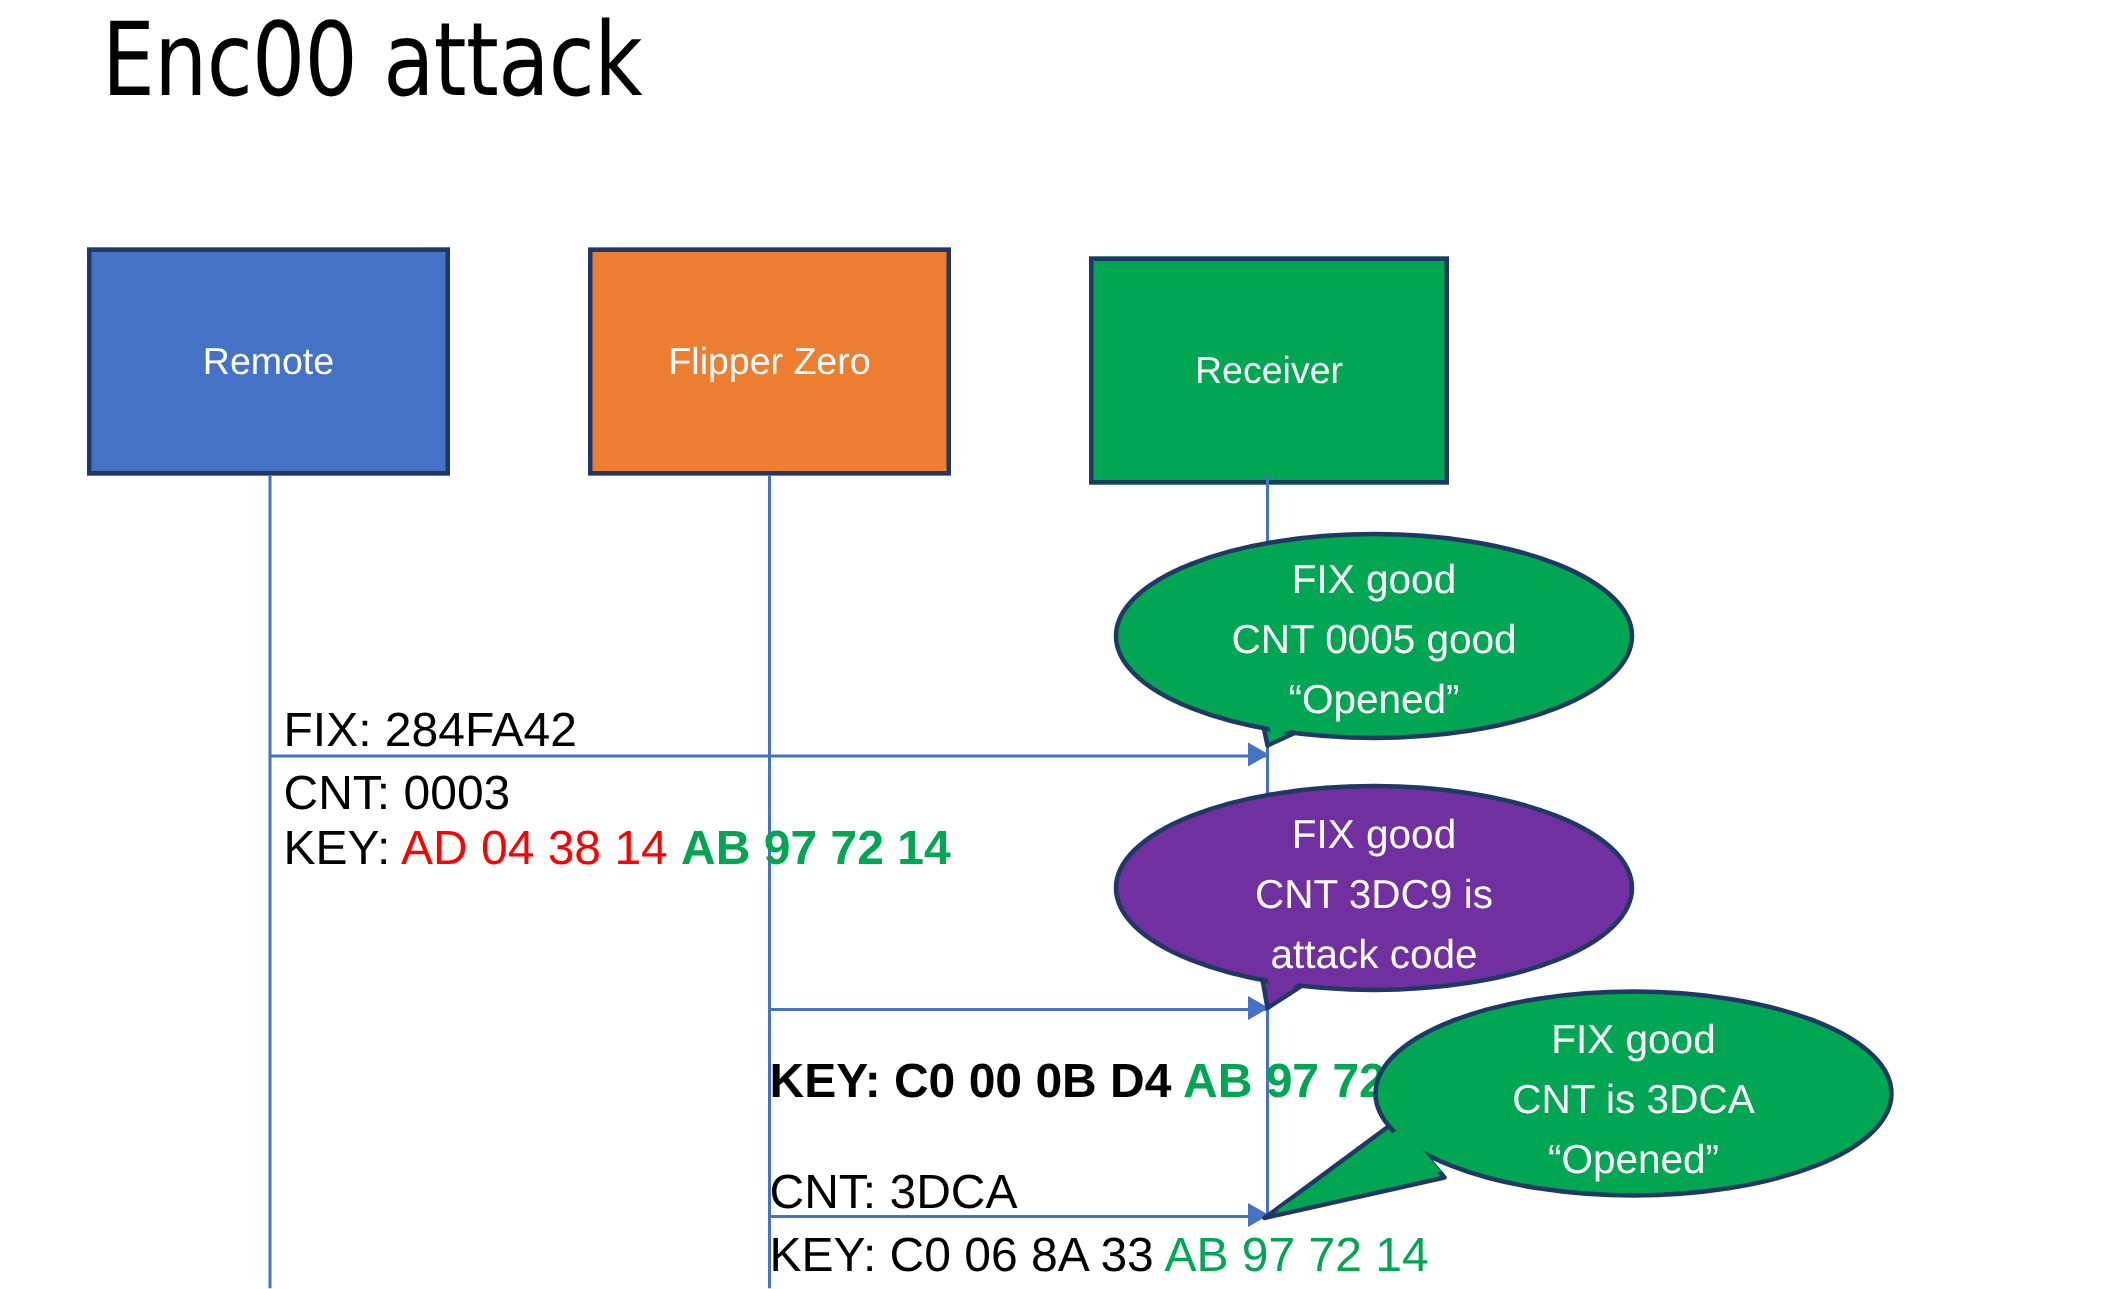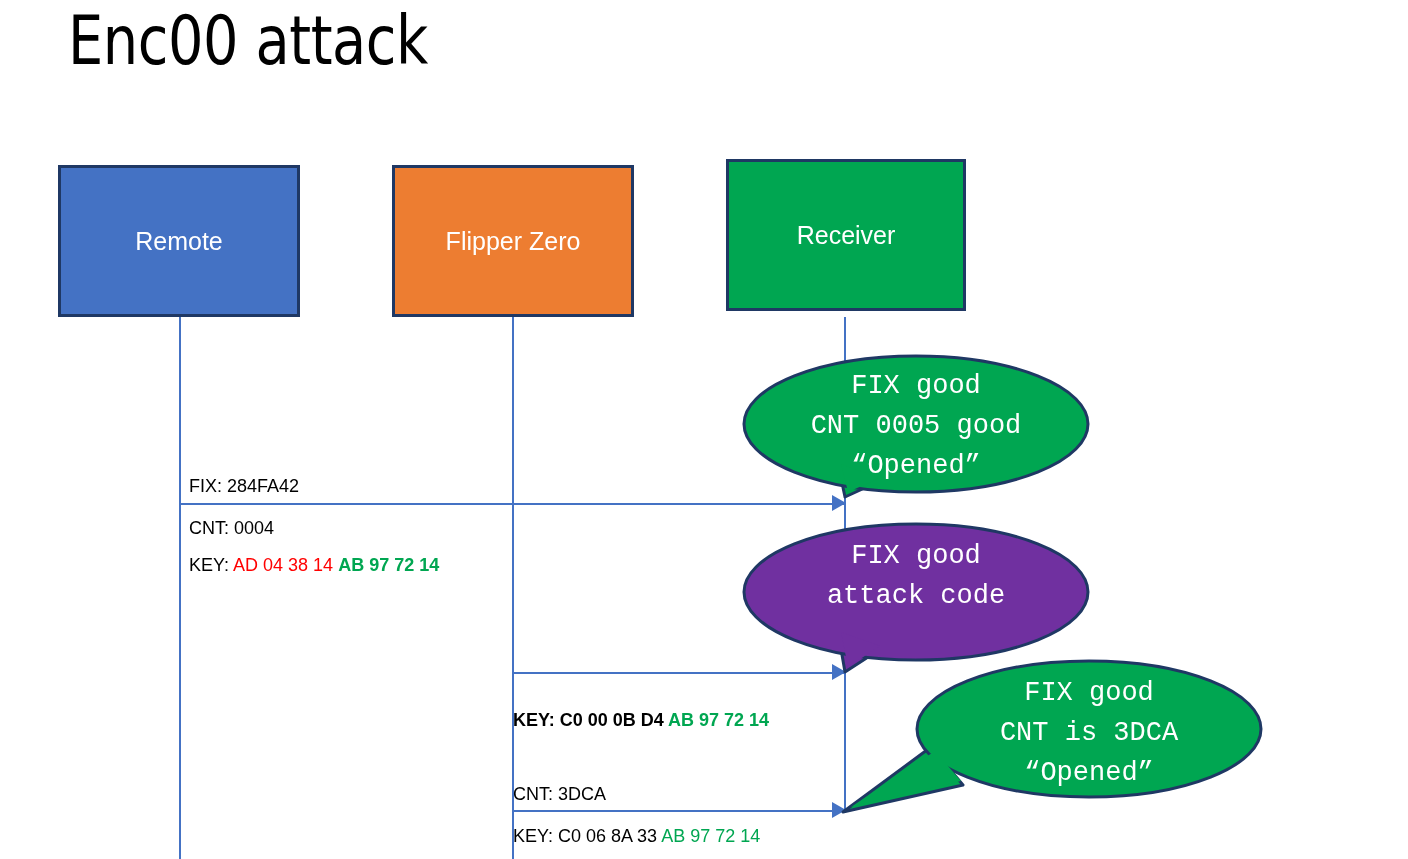--- a/index.html
+++ b/index.html
@@ -51,21 +51,21 @@
   .actor-label {
     color: #ffffff;
     font-size: 25px;
     font-family: "Liberation Sans", sans-serif;
     font-weight: 400;
     white-space: nowrap;
   }
 
   #actor-remote  { left: 58px;  top: 165px; width: 242px; height: 152px; background: #4472C4; }
   #actor-flipper { left: 392px; top: 165px; width: 242px; height: 152px; background: #ED7D31; }
-  #actor-receiver{ left: 726px; top: 159px; width: 240px; height: 152px; background: #00A651; }
+  #actor-receiver{ left: 726px; top: 171px; width: 240px; height: 152px; background: #00A651; }
 
   
   .lifeline {
     position: absolute;
     width: 2px;
     background: #4472C4;
   }
   #lifeline-remote   { left: 179px; top: 317px; height: 542px; }
   #lifeline-flipper  { left: 512px; top: 317px; height: 542px; }
   #lifeline-receiver { left: 844px; top: 317px; height: 494px; }
@@ -87,21 +87,21 @@
   #msg1-line { left: 180px; top: 503px; width: 666px; }
   #msg1-head { left: 832px; top: 495px; }
   #msg2-line { left: 513px; top: 672px; width: 333px; }
   #msg2-head { left: 832px; top: 664px; }
   #msg3-line { left: 513px; top: 810px; width: 333px; }
   #msg3-head { left: 832px; top: 802px; }
 
   
   .msg-text {
     position: absolute;
-    font-size: 18px;
+    font-size: 32px;
     line-height: 37px;
     font-family: "Liberation Sans", sans-serif;
     color: #000000;
     white-space: nowrap;
   }
   #msg1-label  { left: 189px; top: 468px; }
   #msg1-detail { left: 189px; top: 510px; }
   #msg2-label  { left: 513px; top: 638px; }
   #msg2-detail { left: 513px; top: 702px; font-weight: bold; }
   #msg3-label  { left: 513px; top: 776px; }
@@ -116,21 +116,21 @@
   .callout svg { display: block; overflow: visible; }
   .callout-text {
     position: absolute;
     left: 0;
     top: 0;
     width: 100%;
     text-align: center;
     color: #ffffff;
     font-size: 27px;
     line-height: 40px;
-    font-family: Liberation Mono, monospace;
+    font-family: Liberation Sans, sans-serif;
     pointer-events: none;
   }
   .callout-text span { display: block; }
 
   #callout-1 { left: 742px; top: 352px; width: 348px; height: 150px; }
   #callout-1 .callout-text { top: 14px; }
   #callout-2 { left: 742px; top: 520px; width: 348px; height: 152px; }
   #callout-2 .callout-text { top: 16px; }
   #callout-3 { left: 915px; top: 657px; width: 348px; height: 155px; }
   #callout-3 .callout-text { top: 16px; }
@@ -153,21 +153,21 @@
   </div>
 
   <div class="lifeline" id="lifeline-remote"></div>
   <div class="lifeline" id="lifeline-flipper"></div>
   <div class="lifeline" id="lifeline-receiver"></div>
 
   <div class="msg-line" id="msg1-line"></div>
   <div class="msg-head" id="msg1-head"></div>
   <div class="msg-text" id="msg1-label">FIX: 284FA42</div>
   <div class="msg-text" id="msg1-detail">
-    <div><span>CNT: </span><span>0004</span></div>
+    <div><span>CNT: </span><span>0003</span></div>
     <div><span>KEY: </span><span class="hex-red">AD 04 38 14</span><span>&nbsp;</span><span class="hex-green bold">AB 97 72 14</span></div>
   </div>
 
   <div class="msg-line" id="msg2-line"></div>
   <div class="msg-head" id="msg2-head"></div>
   <div class="msg-text" id="msg2-detail"><span>KEY: C0 00 0B D4 </span><span class="hex-green">AB 97 72 14</span></div>
 
   <div class="msg-line" id="msg3-line"></div>
   <div class="msg-head" id="msg3-head"></div>
   <div class="msg-text" id="msg3-label">CNT: 3DCA</div>
@@ -187,20 +187,21 @@
   </div>
 
   <div class="callout" id="callout-2">
     <svg width="348" height="162" viewBox="0 0 348 162">
       <path d="M 103,152 L 96,112 L 140,128 Z" fill="#7030A0" stroke="#1F3864" stroke-width="3" stroke-linejoin="round"></path>
       <ellipse cx="174" cy="72" rx="172" ry="68" fill="#7030A0" stroke="#1F3864" stroke-width="3"></ellipse>
       <path d="M 106,147 L 99,112 L 138,126 Z" fill="#7030A0" stroke="none"></path>
     </svg>
     <div class="callout-text">
       <span>FIX good</span>
+      <span>CNT 3DC9 is</span>
       <span>attack code</span>
     </div>
   </div>
 
   <div class="callout" id="callout-3">
     <svg width="348" height="160" viewBox="0 0 348 160">
       <path d="M -72,155 L 16,90 L 48,128 Z" fill="#00A651" stroke="#1F3864" stroke-width="3" stroke-linejoin="round"></path>
       <ellipse cx="174" cy="72" rx="172" ry="68" fill="#00A651" stroke="#1F3864" stroke-width="3"></ellipse>
       <path d="M -64,150 L 20,94 L 46,124 Z" fill="#00A651" stroke="none"></path>
     </svg>

